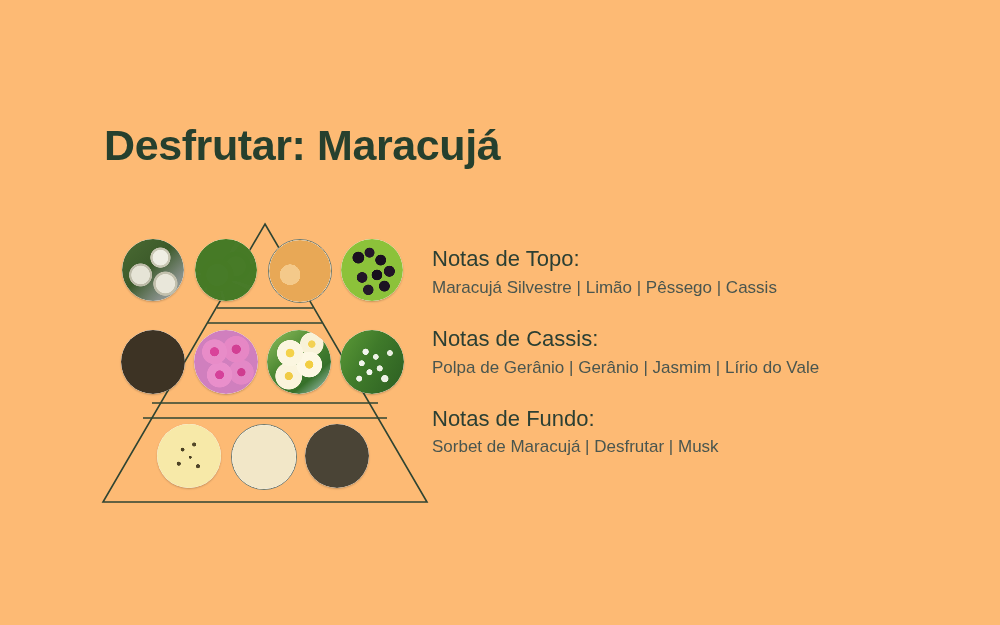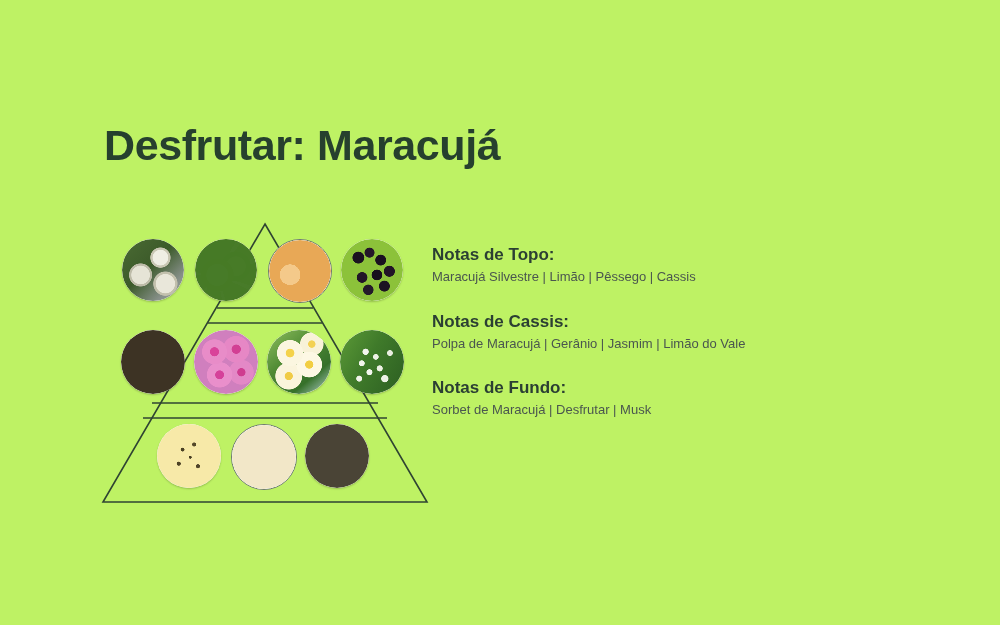--- a/index.html
+++ b/index.html
@@ -8,21 +8,21 @@
     padding: 0;
     background: #ffffff;
   }
   body {
     font-family: "Liberation Sans", sans-serif;
   }
   .canvas {
     position: relative;
     width: 1000px;
     height: 625px;
-    background: #bef264;
+    background: #fdba74;
     overflow: hidden;
   }
 
   
   .page-title {
     position: absolute;
     left: 104px;
     top: 122px;
     font-family: "Liberation Sans", sans-serif;
     font-size: 43px;
@@ -219,29 +219,29 @@
   .notes-panel {
     position: absolute;
     left: 432px;
     top: 244px;
     width: 540px;
   }
   .note-group { margin-bottom: 23px; }
   .note-group:last-child { margin-bottom: 0; }
   .note-heading {
     font-family: "Liberation Sans", sans-serif;
-    font-size: 17px;
-    font-weight: bold;
+    font-size: 22px;
+    font-weight: normal;
     color: #2b3f33;
     line-height: 1.35;
     white-space: nowrap;
   }
   .note-values {
     font-family: "Liberation Sans", sans-serif;
-    font-size: 13px;
+    font-size: 17px;
     font-weight: normal;
     color: #4a564f;
     line-height: 1.6;
     white-space: nowrap;
   }
 </style>
 </head>
 <body>
 
 <div class="canvas">
@@ -300,21 +300,21 @@
 
   <div class="notes-panel">
 
     <div class="note-group">
       <div class="note-heading">Notas de Topo:</div>
       <div class="note-values">Maracujá Silvestre | Limão | Pêssego | Cassis</div>
     </div>
 
     <div class="note-group">
       <div class="note-heading">Notas de Cassis:</div>
-      <div class="note-values">Polpa de Maracujá | Gerânio | Jasmim | Limão do Vale</div>
+      <div class="note-values">Polpa de Gerânio | Gerânio | Jasmim | Lírio do Vale</div>
     </div>
 
     <div class="note-group">
       <div class="note-heading">Notas de Fundo:</div>
       <div class="note-values">Sorbet de Maracujá | Desfrutar | Musk</div>
     </div>
 
   </div>
 </div>
 

